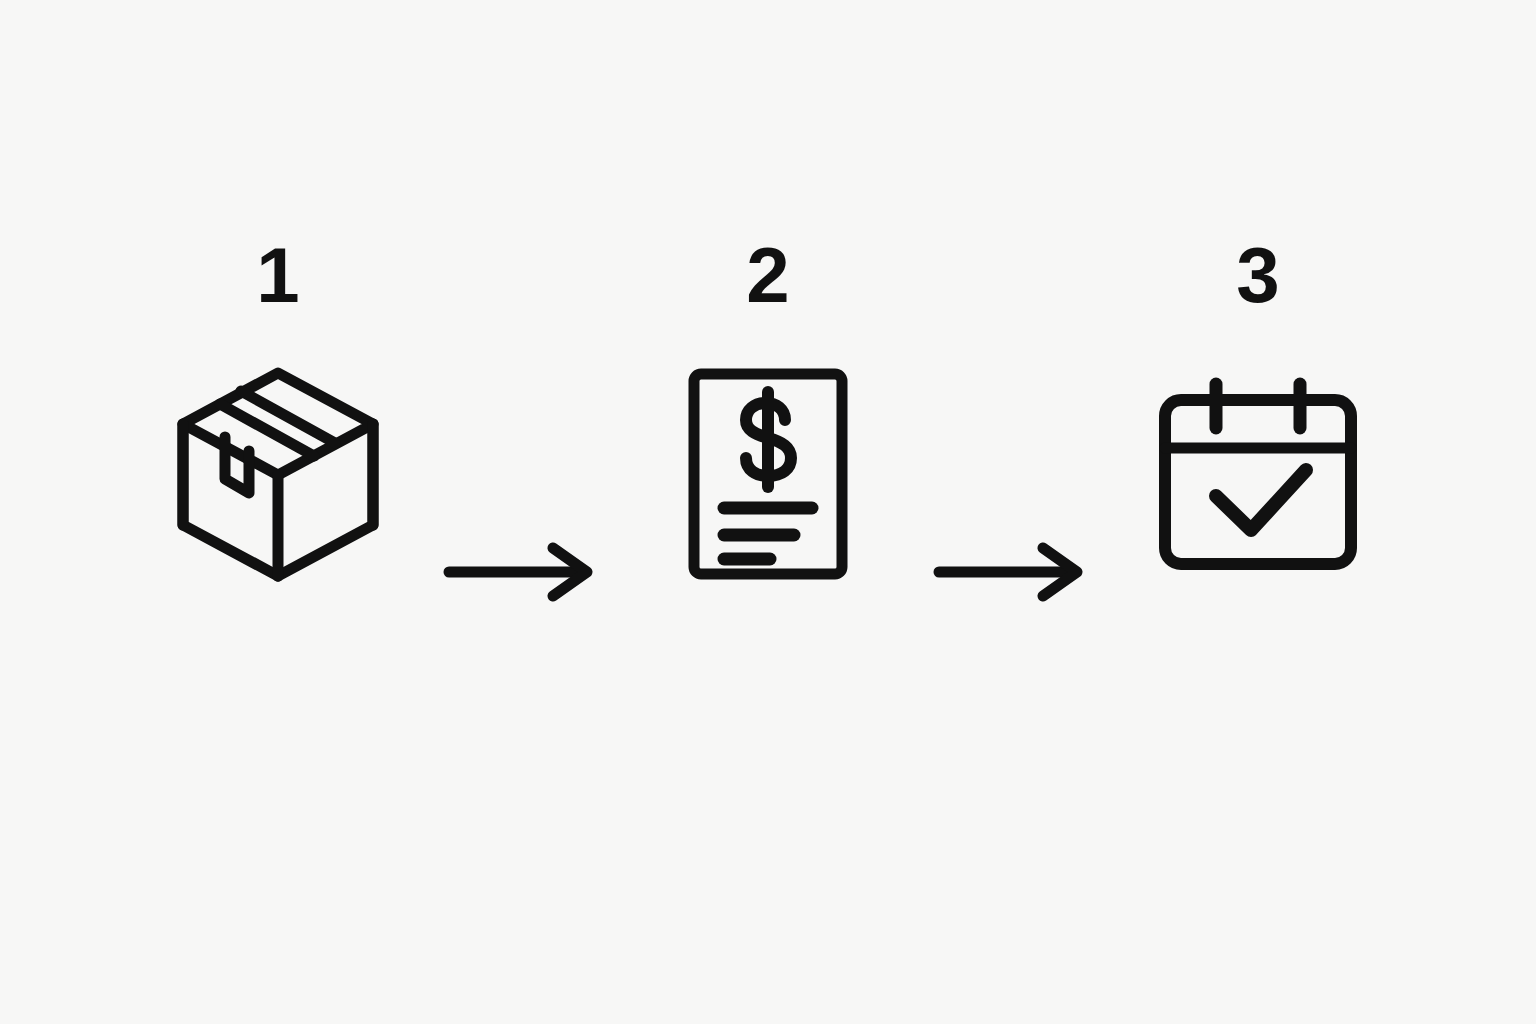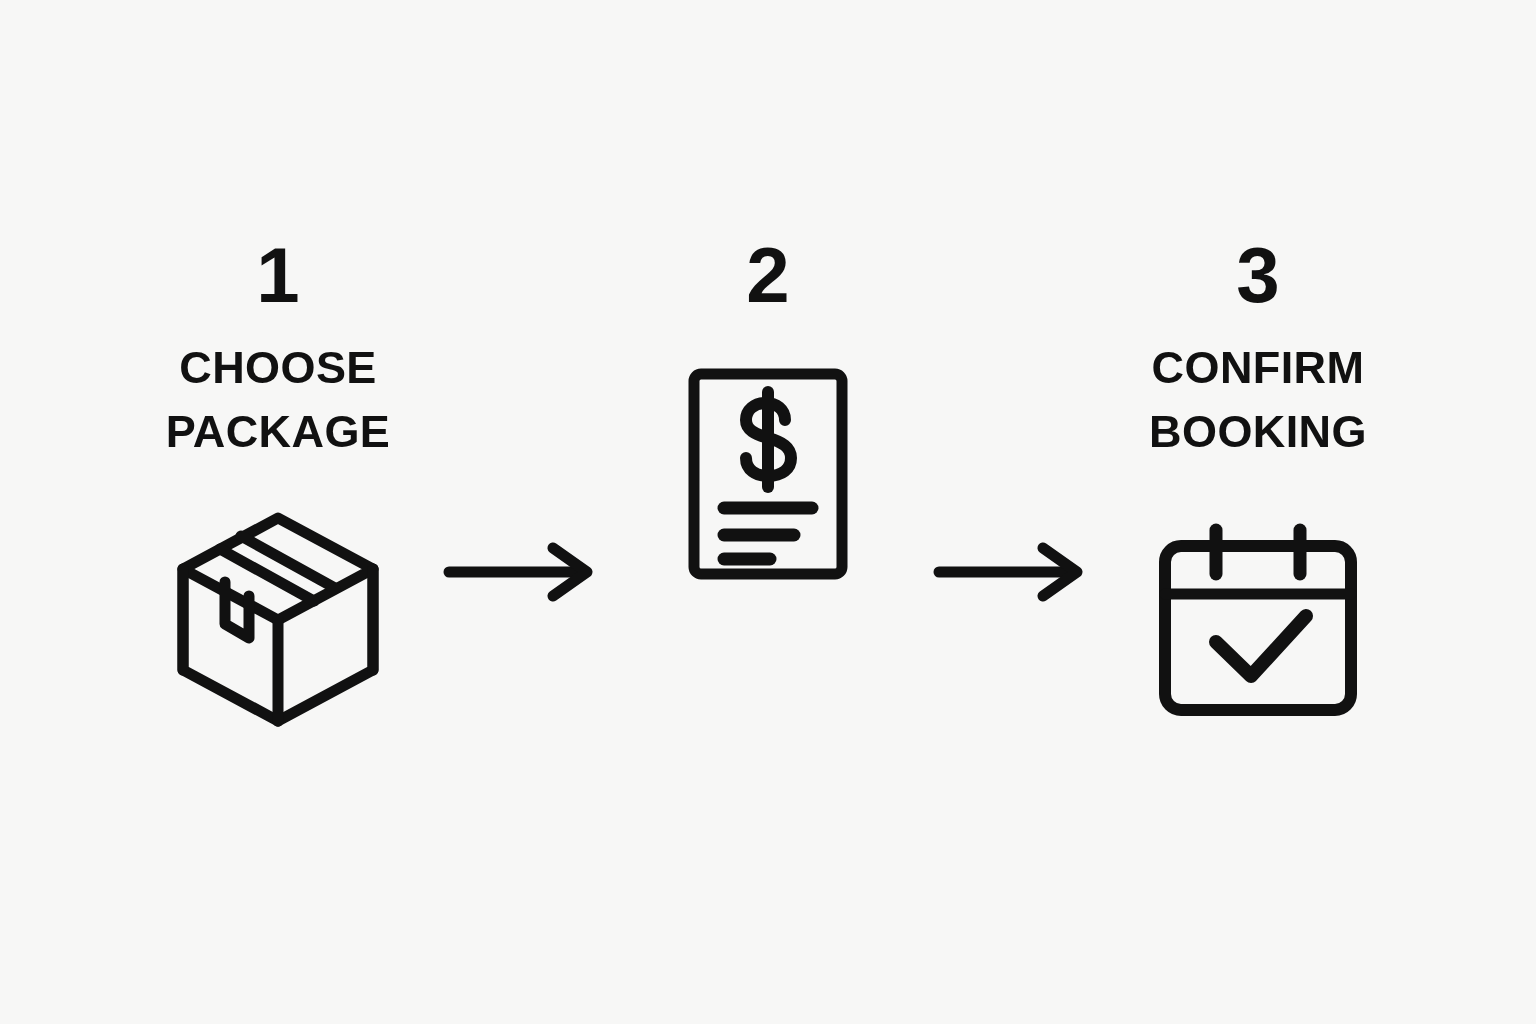--- a/index.html
+++ b/index.html
@@ -83,22 +83,20 @@
 </style>
 </head>
 <body>
 
 <div id="board">
 
   <div class="flow">
 
     <div class="step">
       <div class="step-number">1</div>
-      <div class="step-label">CHOOSE
-PACKAGE</div>
       <div class="step-icon">
         <svg width="230" height="215" viewBox="0 0 230 215" fill="none" stroke="#111111" stroke-width="11" stroke-linecap="round" stroke-linejoin="round">
 
           <path d="M20 57 L20 158 L115 209"></path>
 
           <path d="M210 57 L210 158 L115 209"></path>
 
           <path d="M20 57 L115 6 L210 57 L115 108 Z"></path>
 
           <path d="M115 108 L115 209"></path>
@@ -144,22 +142,20 @@
 
     <div class="arrow">
       <svg width="160" height="60" viewBox="0 0 160 60" fill="none" stroke="#111111" stroke-width="11" stroke-linecap="round" stroke-linejoin="round">
         <path d="M6 30 L140 30"></path>
         <path d="M110 6 L144 30 L110 54"></path>
       </svg>
     </div>
 
     <div class="step">
       <div class="step-number">3</div>
-      <div class="step-label">CONFIRM
-BOOKING</div>
       <div class="step-icon">
         <svg width="200" height="200" viewBox="0 0 200 200" fill="none" stroke="#111111" stroke-width="12" stroke-linecap="round" stroke-linejoin="round">
 
           <path d="M58 10 L58 54" stroke-width="13"></path>
           <path d="M142 10 L142 54" stroke-width="13"></path>
 
           <rect x="7" y="26" width="186" height="164" rx="16" ry="16"></rect>
 
           <path d="M7 74 L193 74" stroke-width="11"></path>
 

